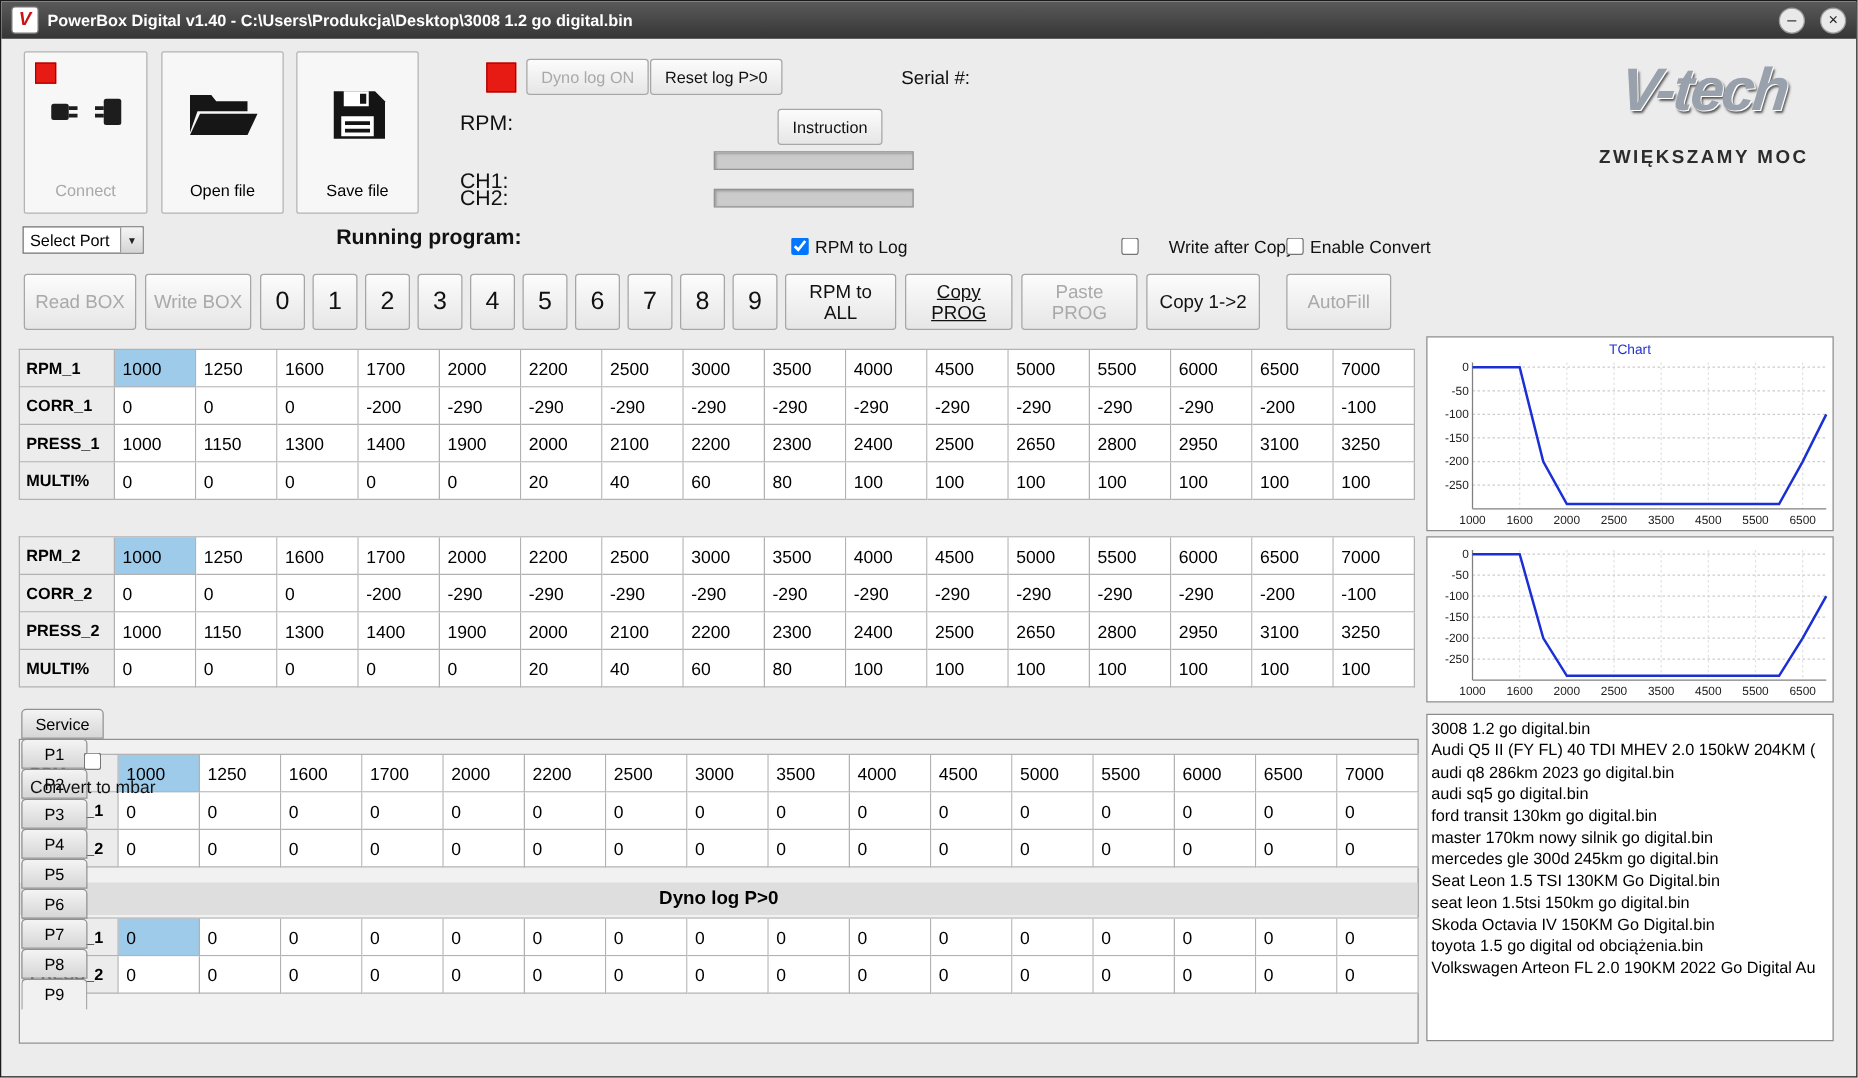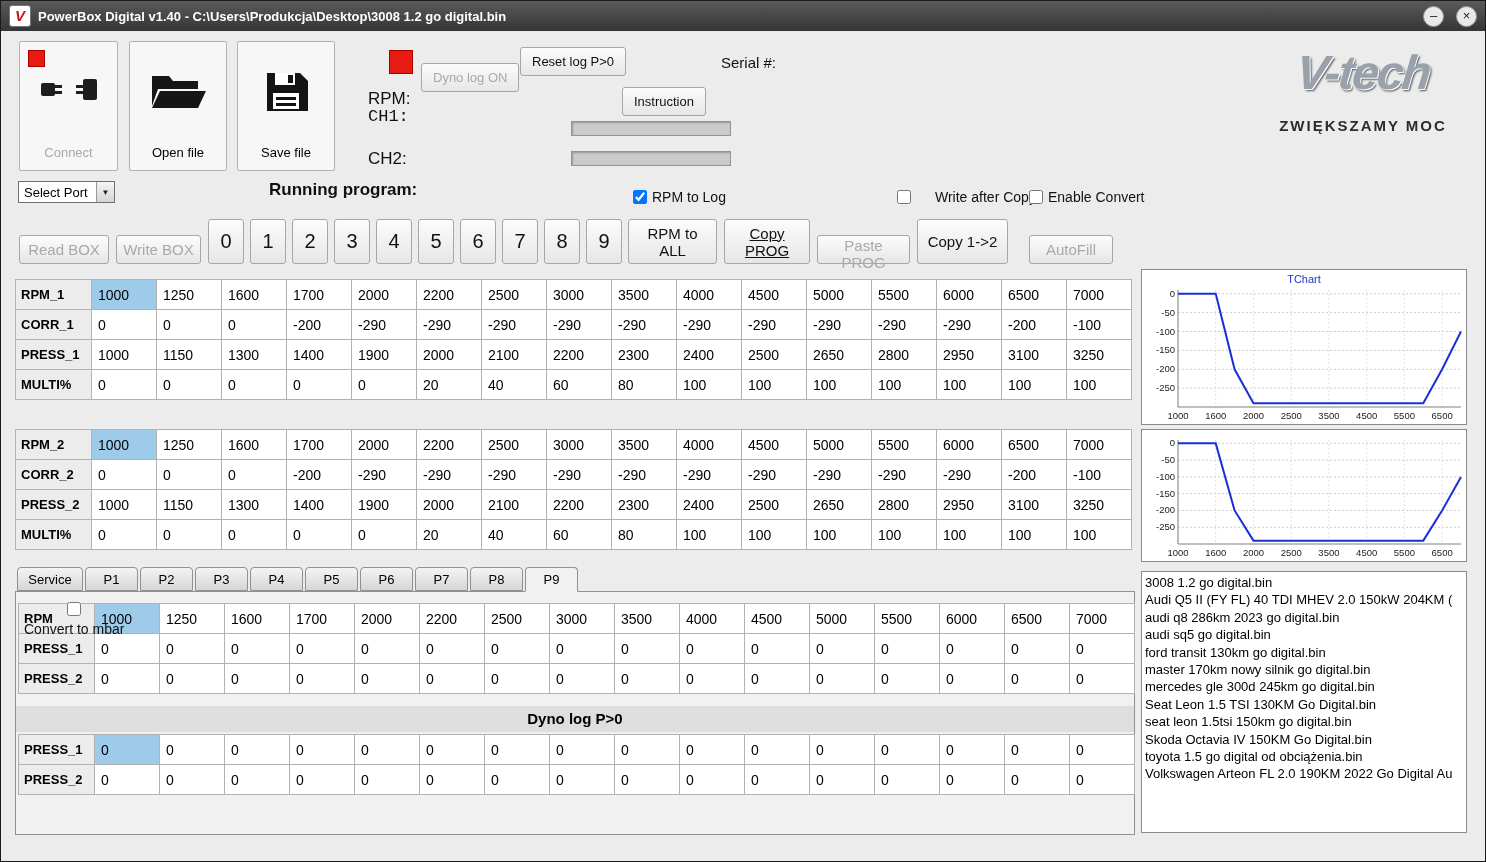--- a/index.html
+++ b/index.html
@@ -5,21 +5,21 @@
   html,body{margin:0;padding:0;background:#888;font-family:"Liberation Sans",sans-serif;}
   .window{position:relative;width:1486px;height:862px;background:#ececec;border:1px solid #1a1a1a;box-sizing:border-box;overflow:hidden;}
   
   .titlebar{height:30px;background:linear-gradient(#5a5a5a,#353535);display:flex;align-items:center;padding:0 8px;gap:7px;box-sizing:border-box;}
   .app-icon{width:20px;height:20px;background:#fff;color:#c81414;font-weight:bold;font-style:italic;text-align:center;line-height:20px;border-radius:3px;font-size:15px;border:1px solid #777;flex:0 0 auto;}
   .title-text{color:#fff;font-size:13px;font-weight:bold;flex:1 1 auto;white-space:nowrap;overflow:hidden;}
   .tb-btn{width:19px;height:19px;border-radius:50%;background:#e9e9e9;color:#222;text-align:center;line-height:17px;font-size:13px;border:1px solid #999;margin-left:5px;flex:0 0 auto;cursor:default;}
   .content{position:relative;width:1484px;height:830px;}
   
   .btn{background:linear-gradient(#fcfcfc,#e6e6e6);border:1px solid #a6a6a6;border-radius:3px;font-family:"Liberation Sans",sans-serif;font-size:13px;color:#111;cursor:default;box-sizing:border-box;}
-  .btn.disabled{color:#a9a9a9;margin-top:16px;}
+  .btn.disabled{color:#a9a9a9;}
   .sm-btn{position:absolute;height:29px;padding:0 11px;}
   
   .big-btn{position:absolute;top:10px;width:99px;height:130px;background:#f7f7f7;border:1px solid #b3b3b3;border-radius:2px;box-sizing:border-box;}
   .bb-icon{position:absolute;top:26px;left:0;right:0;display:flex;justify-content:center;}
   .bb-label{position:absolute;bottom:10px;left:0;right:0;text-align:center;font-size:13px;}
   .bb-label.gray{color:#a9a9a9;}
   .red-sq{position:absolute;background:#e81a14;border:1px solid #a00;}
   
   .lbl{position:absolute;font-size:17px;color:#111;white-space:nowrap;}
   .lbl.b{font-weight:bold;}
@@ -39,21 +39,21 @@
   #action-row{position:absolute;left:18px;top:188px;display:flex;height:45px;}
   #action-row .btn{font-size:15px;margin-right:7px;}
   #action-row .digit{width:36px;font-size:20px;margin-right:6px;}
   #digits{display:flex;}
   
   .grid{position:absolute;display:grid;grid-template-columns:76px repeat(16,65px);background:#e8e8e8;border-top:1px solid #b2b2b2;border-left:1px solid #b2b2b2;width:max-content;}
   .cell{height:30px;line-height:30px;border-right:1px solid #b2b2b2;border-bottom:1px solid #b2b2b2;font-size:14px;padding-left:6px;box-sizing:border-box;background:#fff;overflow:hidden;white-space:nowrap;}
   .cell.lab{background:#ececec;font-weight:bold;font-size:13px;padding-left:5px;}
   .cell.hl{background:#9ecbea;}
   
-  #tabs{position:absolute;left:16px;top:536px;display:flex;z-index:2;}
+  #tabs{position:absolute;left:16px;top:536px;display:flex;z-index:2;flex-direction:column;}
   .tab{width:53px;height:24px;line-height:24px;text-align:center;font-size:13px;background:linear-gradient(#f4f4f4,#d6d6d6);border:1px solid #919191;border-radius:4px 4px 0 0;margin-right:2px;box-sizing:border-box;cursor:default;}
   .tab.service{width:66px;}
   .tab.active{background:#f1f1f1;height:25px;border-bottom:1px solid #f1f1f1;position:relative;z-index:3;}
   
   #dyno-panel{position:absolute;left:14px;top:560px;width:1120px;height:244px;background:#f1f1f1;border:1px solid #919191;box-sizing:border-box;}
   .dyno-header{height:26px;line-height:26px;text-align:center;font-size:15px;font-weight:bold;background:#dedede;}
   .dh1{margin-top:8px;}
   .dh2{margin-top:12px;}
   #dyno-panel .grid{position:relative;margin-left:2px;}
   #grid-dyno-p0{margin-top:11px;}
@@ -120,21 +120,21 @@
       <span class="bb-label">Save file</span>
     </button>
 
     <span class="red-sq" style="left:388px;top:19px;width:22px;height:22px;"></span>
     <button class="btn sm-btn disabled" style="left:420px;top:16px;">Dyno log ON</button>
     <button class="btn sm-btn" style="left:519px;top:16px;">Reset log P&gt;0</button>
     <button class="btn sm-btn" style="left:621px;top:16px;margin-top:40px;">Instruction</button>
     <span class="lbl s15" style="left:720px;top:23px;">Serial #:</span>
 
     <span class="lbl" style="left:367px;top:58px;">RPM:</span>
-    <span class="lbl" style="left:367px;top:76px;font-family:Liberation Mono, monospace;">CH1:</span>
+    <span class="lbl" style="left:367px;top:104px;">CH1:</span>
     <span class="lbl" style="left:367px;top:118px;">CH2:</span>
     <div class="pbar" style="left:570px;top:90px;"></div>
     <div class="pbar" style="left:570px;top:120px;"></div>
     <span class="lbl b" style="left:268px;top:149px;">Running program:</span>
 
     <div id="select-port">
       <span>Select Port</span>
       <span class="combo-arrow">▼</span>
     </div>
 

